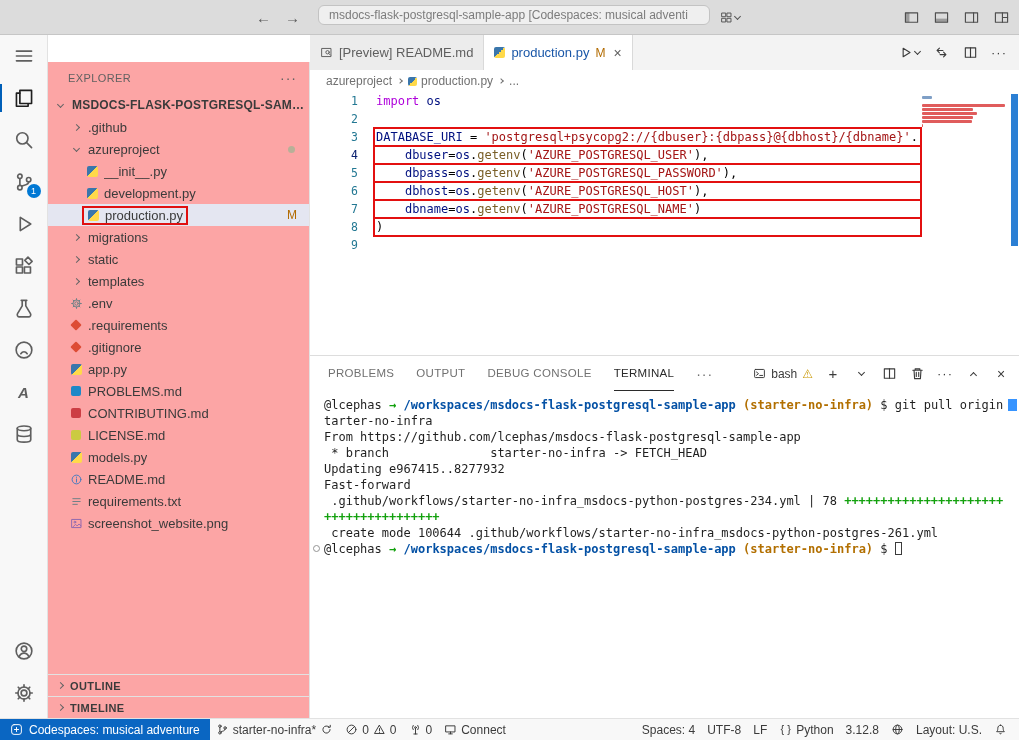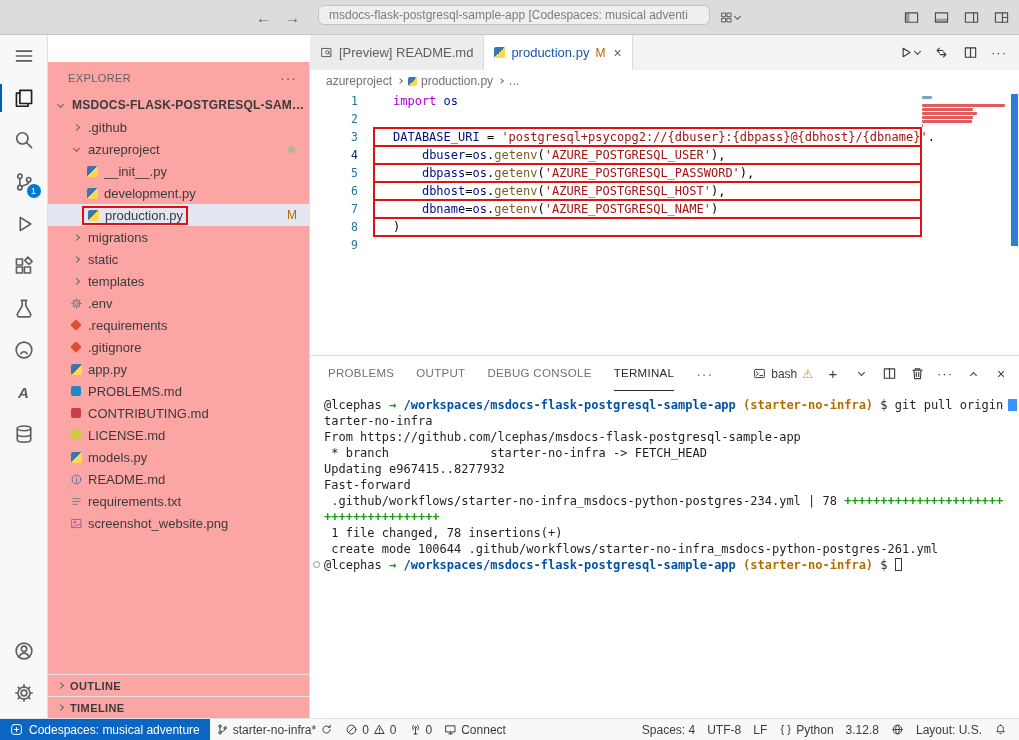--- a/index.html
+++ b/index.html
@@ -68,21 +68,21 @@
 
   .breadcrumb { height:22px; flex:0 0 22px; display:flex; align-items:center; gap:6px;
     padding-left:16px; font-size:12px; color:#717171; background:#fff; }
   .crumb { cursor:pointer; display:flex; align-items:center; gap:4px; }
 
   .code-wrap { flex:1 1 auto; position:relative; background:#fff; overflow:hidden;
     font-family:"DejaVu Sans Mono","Liberation Mono",monospace; font-size:12px; }
   .code-line { position:relative; height:18px; line-height:18px; white-space:pre; }
   .ln { position:absolute; left:0; width:48px; text-align:right; color:#237893; font-size:11.5px; }
   .ln.active { color:#0b216f; }
-  .lc { position:absolute; left:83px; }
+  .lc { position:absolute; left:66px; }
   .tok-kw { color:#af00db; } .tok-var { color:#001080; } .tok-fn { color:#795e26; }
   .tok-str { color:#a31515; } .tok-pl { color:#000; }
   .redbox { position:absolute; left:63px; width:549px; top:-1px; height:20px;
     border:2.5px solid #e31010; pointer-events:none; }
   .minimap { position:absolute; top:2px; right:11px; width:86px; height:170px; cursor:pointer; }
   .mm-mark { position:absolute; border-radius:1px; }
   .ovr-bar { position:absolute; right:1px; top:2px; width:7px; height:152px; background:#2b7fd4; }
 
   
   .panel { flex:0 0 363px; border-top:1px solid #ddd; display:flex; flex-direction:column; background:#fff; }
@@ -566,21 +566,20 @@
         </div>
       <div class="terminal" id="terminal">
           <div class="t-line"><span class="t-fg">@lcephas </span><span class="t-green">→ </span><span class="t-blue">/workspaces/msdocs-flask-postgresql-sample-app </span><span class="t-yellow">(starter-no-infra)</span><span class="t-fg"> $ git pull origin s</span></div>
           <div class="t-line"><span class="t-fg">tarter-no-infra</span></div>
           <div class="t-line"><span class="t-fg">From https://github.com/lcephas/msdocs-flask-postgresql-sample-app</span></div>
           <div class="t-line"><span class="t-fg"> * branch              starter-no-infra -&gt; FETCH_HEAD</span></div>
           <div class="t-line"><span class="t-fg">Updating e967415..8277932</span></div>
           <div class="t-line"><span class="t-fg">Fast-forward</span></div>
           <div class="t-line"><span class="t-fg"> .github/workflows/starter-no-infra_msdocs-python-postgres-234.yml | 78 </span><span class="t-green">++++++++++++++++++++++</span></div>
           <div class="t-line"><span class="t-green">++++++++++++++++</span></div>
-          <div class="t-line"><span class="t-fg"> 1 file changed, 78 insertions(+)</span></div>
           <div class="t-line"><span class="t-fg"> create mode 100644 .github/workflows/starter-no-infra_msdocs-python-postgres-261.yml</span></div>
           <div class="t-line"><span class="t-deco"></span><span class="t-fg">@lcephas </span><span class="t-green">→ </span><span class="t-blue">/workspaces/msdocs-flask-postgresql-sample-app </span><span class="t-yellow">(starter-no-infra)</span><span class="t-fg"> $ </span><span class="t-cursor"></span></div>
           <div class="t-scroll"></div>
         </div>
     </div>
   </div>
 
   <div class="statusbar" id="statusbar">
       <div class="sb-remote">
         <span class="ic sm">

